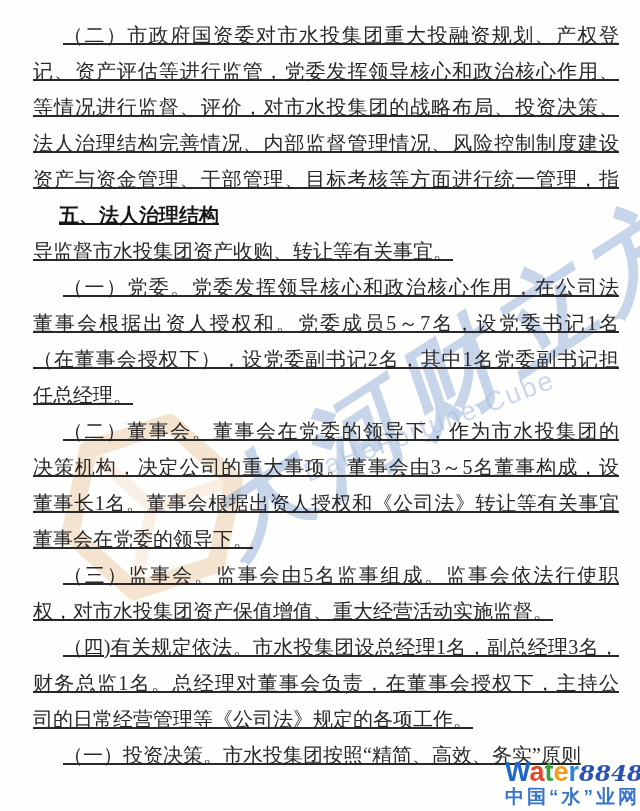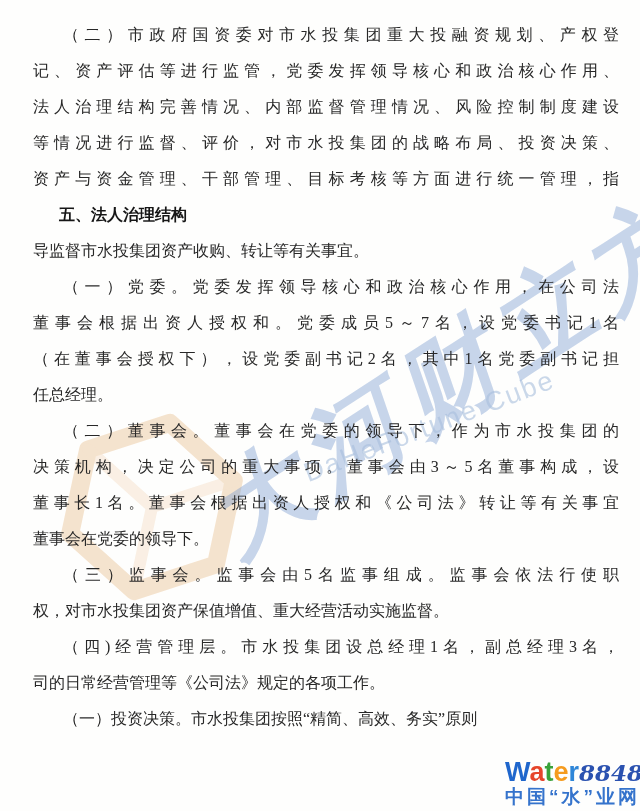--- a/index.html
+++ b/index.html
@@ -1,21 +1,21 @@
 <!DOCTYPE html>
 <html><head>
 <meta charset="utf-8">
 <style>
   html,body{margin:0;padding:0;background:#ffffff;}
   .page{position:relative;width:640px;height:811px;background:#fefefdff;overflow:hidden;
         font-family:"Liberation Serif",serif;color:#262626;}
   
   .textbody{position:absolute;left:33px;top:17px;width:586px;z-index:2;}
-  .line{height:36px;line-height:36px;font-size:16px;text-align:justify;text-align-last:left;
-        white-space:normal;color:#282828;}
+  .line{height:36px;line-height:36px;font-size:20px;text-align:justify;text-align-last:left;
+        white-space:normal;color:#282828;text-decoration:underline;}
   .line.j{text-align-last:justify;}
   .line.f{padding-left:30px;}
   .line.h{font-family:"Liberation Sans",sans-serif;font-weight:700;color:#161616;
           padding-left:26px;text-align:left;text-align-last:left;}
   
   .wm-cn{position:absolute;left:170px;top:310px;width:580px;height:120px;z-index:1;
          font-family:"DejaVu Serif",serif;font-style:italic;font-weight:700;
          font-size:100px;line-height:120px;letter-spacing:12px;white-space:nowrap;
          transform:rotate(-33deg);opacity:.42;pointer-events:none;}
   .wm-en{position:absolute;left:295px;top:405px;width:300px;height:30px;z-index:1;
@@ -41,41 +41,42 @@
     <polygon points="117.9,10.9 181.8,68.4 163.9,152.5 82.1,179.1 18.2,121.6 36.1,37.5" fill="none" stroke-width="18" stroke-linejoin="round" style="stroke: rgb(236, 201, 160);"></polygon>
     <path d="M100,95 L181.8,68.4 M100,95 L82.1,179.1 M100,95 L36.1,37.5" fill="none" stroke-width="12" opacity="0.55" stroke-linecap="round" style="stroke: rgb(236, 201, 160);"></path>
   </svg>
 
   <div class="wm-cn" style="color: rgb(125, 158, 208);">大河财立方</div>
   <div class="wm-en" style="color: rgb(169, 191, 221);">DaHeFortune Cube</div>
 
   <div class="textbody">
     <div class="line f j">（二）市政府国资委对市水投集团重大投融资规划、产权登</div>
     <div class="line j">记、资产评估等进行监管，党委发挥领导核心和政治核心作用、</div>
+    <div class="line j">等情况进行监督、评价，对市水投集团的战略布局、投资决策、</div>
     <div class="line j">法人治理结构完善情况、内部监督管理情况、风险控制制度建设</div>
-    <div class="line j">等情况进行监督、评价，对市水投集团的战略布局、投资决策、</div>
     <div class="line j">资产与资金管理、干部管理、目标考核等方面进行统一管理，指</div>
     <div class="line h">五、法人治理结构</div>
 
     <div class="line">导监督市水投集团资产收购、转让等有关事宜。</div>
 
     <div class="line f j">（一）党委。党委发挥领导核心和政治核心作用，在公司法</div>
     <div class="line j">董事会根据出资人授权和。党委成员5～7名，设党委书记1名</div>
     <div class="line j">（在董事会授权下），设党委副书记2名，其中1名党委副书记担</div>
     <div class="line">任总经理。</div>
 
     <div class="line f j">（二）董事会。董事会在党委的领导下，作为市水投集团的</div>
     <div class="line j">决策机构，决定公司的重大事项。董事会由3～5名董事构成，设</div>
     <div class="line j">董事长1名。董事会根据出资人授权和《公司法》转让等有关事宜</div>
     <div class="line">董事会在党委的领导下。</div>
 
     <div class="line f j">（三）监事会。监事会由5名监事组成。监事会依法行使职</div>
     <div class="line">权，对市水投集团资产保值增值、重大经营活动实施监督。</div>
 
-    <div class="line f j">（四)经营管理层。市水投集团设总经理1名，副总经理3名，</div>
+    <div class="line f j">（四)有关规定依法。市水投集团设总经理1名，副总经理3名，</div>
+    <div class="line j">财务总监1名。总经理对董事会负责，在董事会授权下，主持公</div>
     <div class="line">司的日常经营管理等《公司法》规定的各项工作。</div>
 
 
     <div class="line f">（一）投资决策。市水投集团按照“精简、高效、务实”原则</div>
   </div>
 
   <div class="logo">
     <div class="logo-row">
       <span class="lw" style="color: rgb(31, 102, 204);">W</span><span class="lw" style="color: rgb(230, 69, 43);">a</span><span class="lw" style="color: rgb(58, 162, 58);">t</span><span class="lw" style="color: rgb(245, 155, 30);">e</span><span class="lw" style="color: rgb(47, 134, 216);">r</span><span class="lnum" style="color: rgb(43, 82, 176);">8848</span>
     </div>

